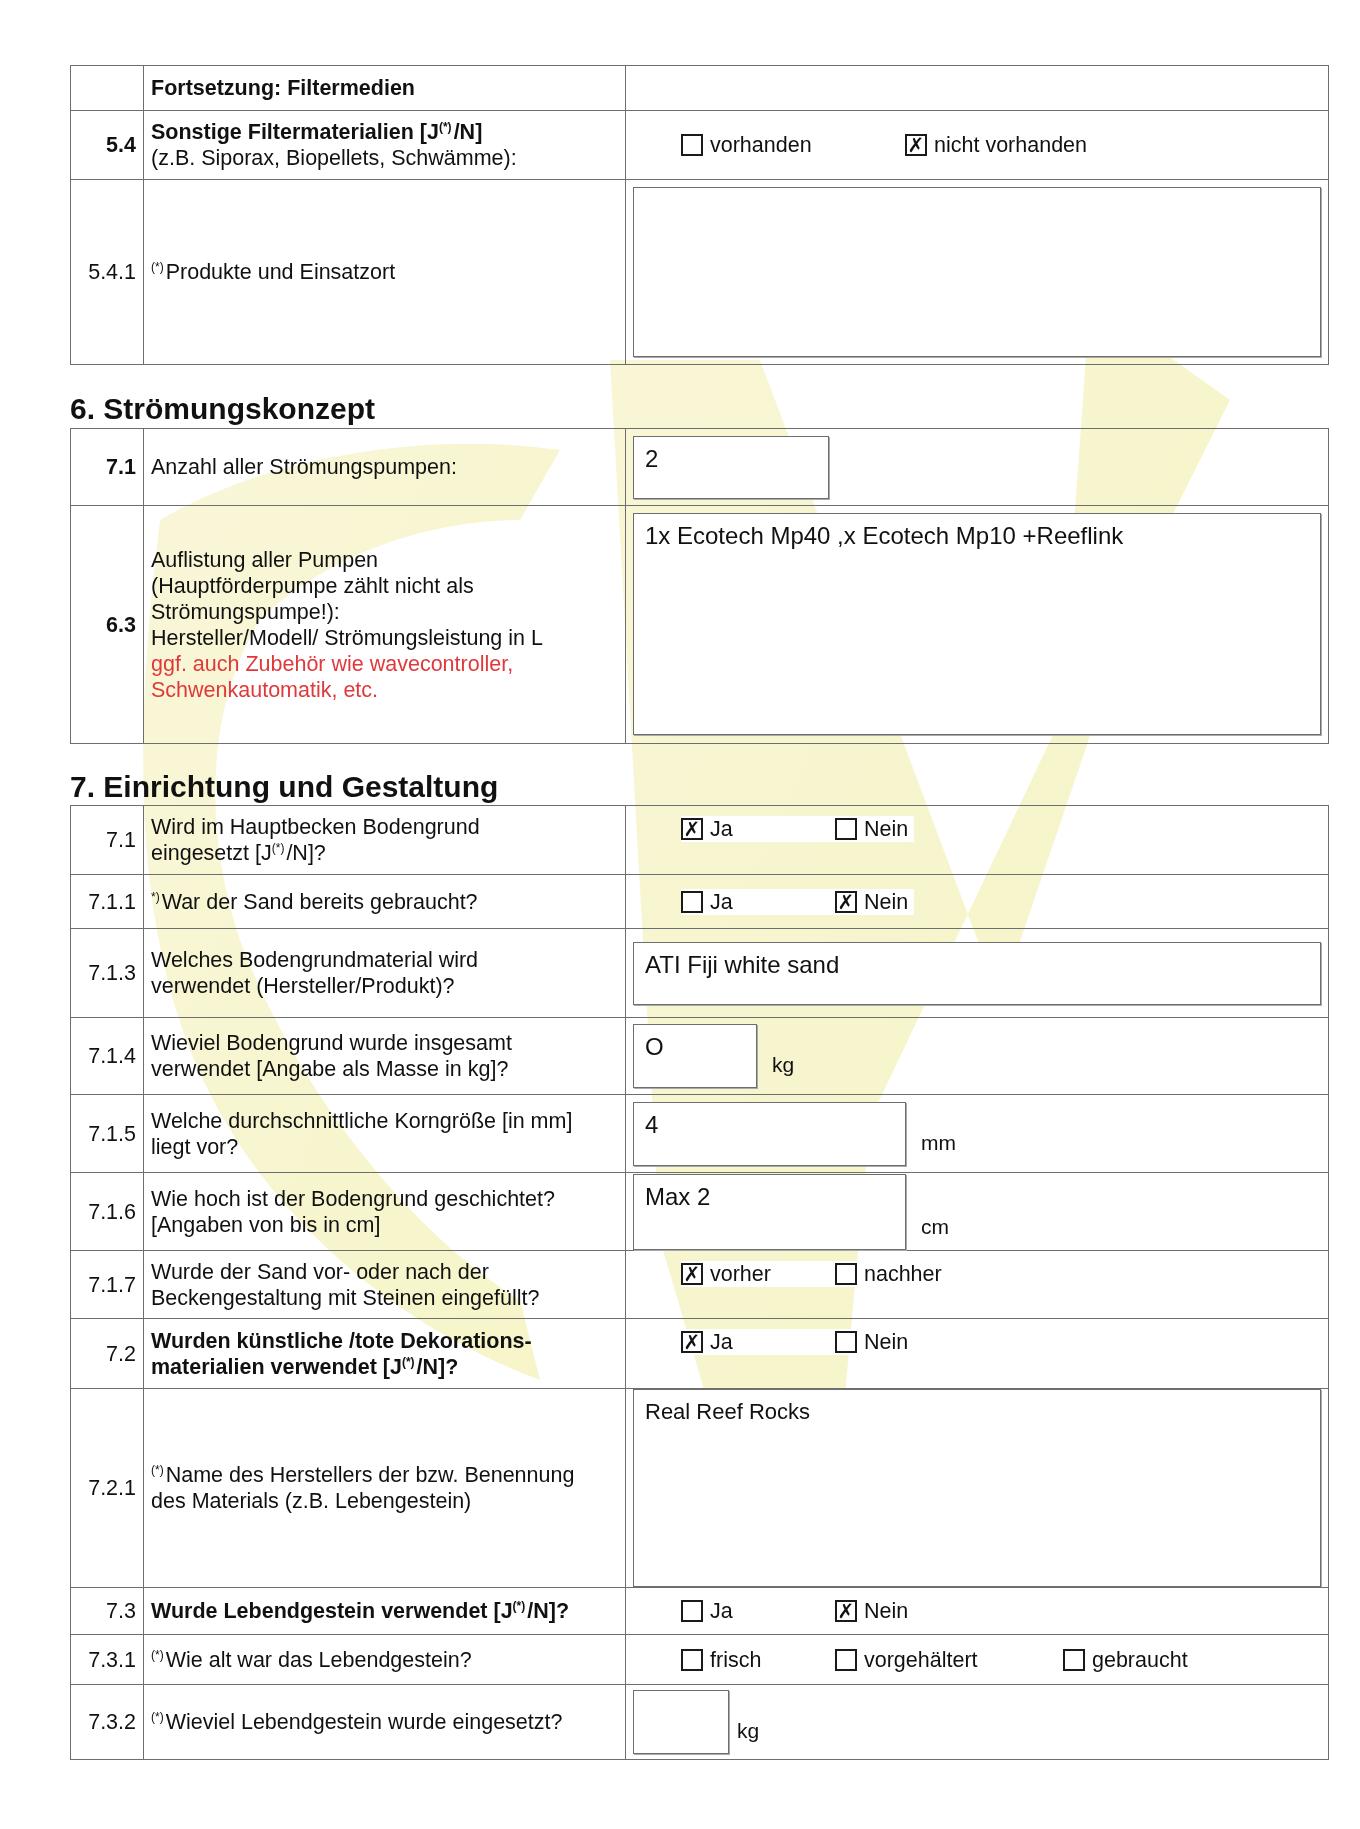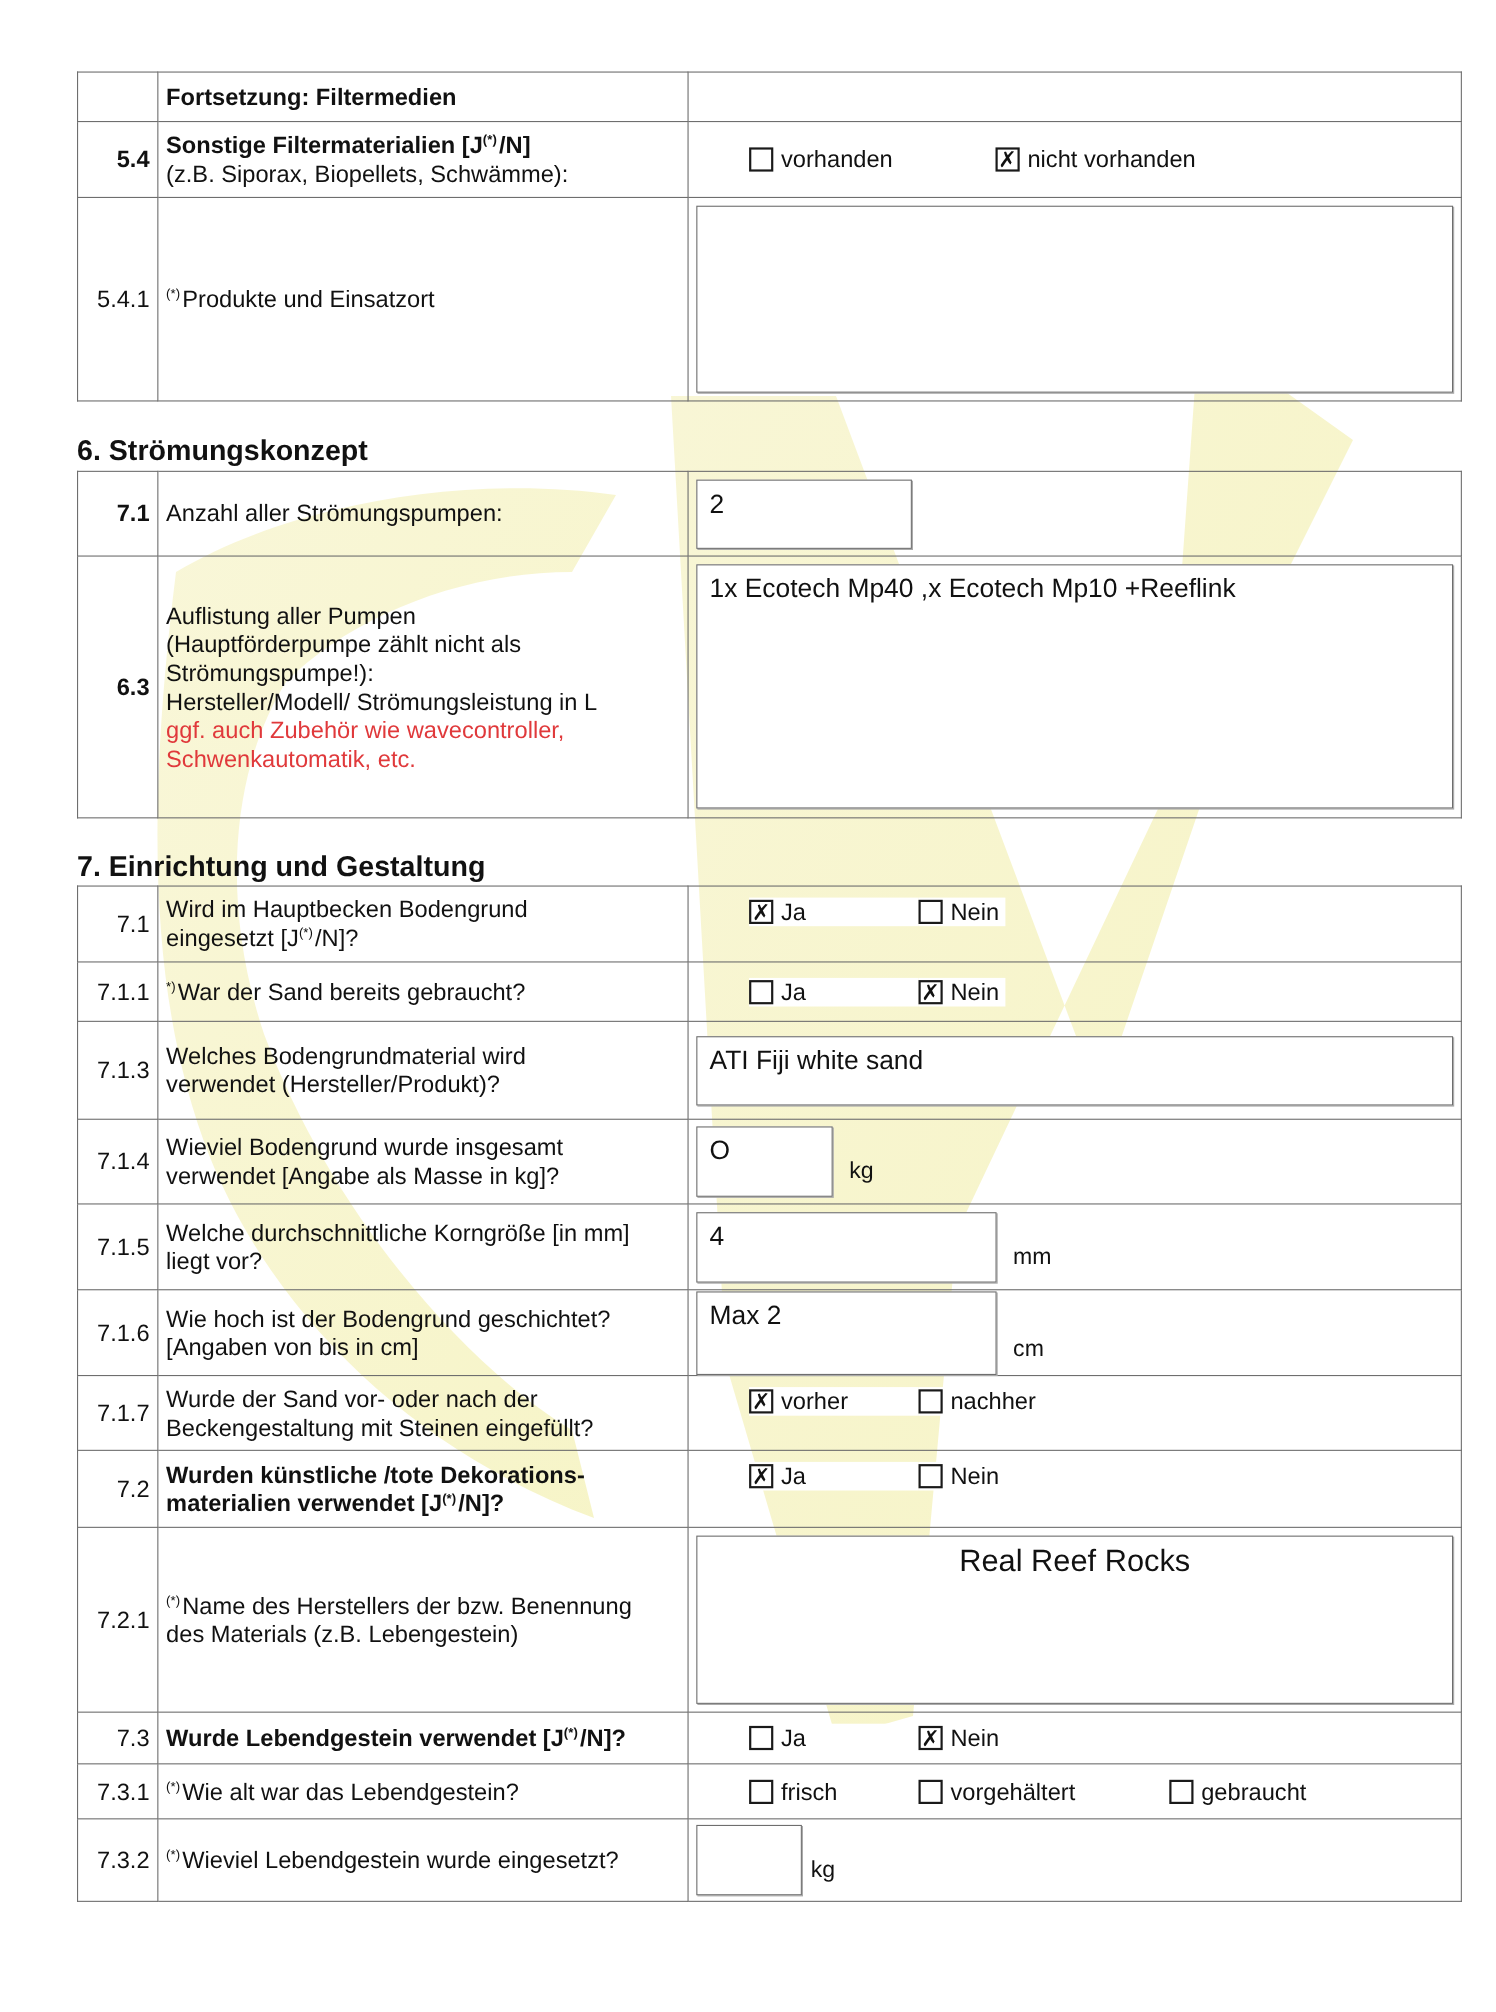--- a/index.html
+++ b/index.html
@@ -24,21 +24,21 @@
   col.c2 { width: 482px; }
   col.c3 { width: 703px; }
   td.num { font-size: 21.5px; text-align: right; }
   td.num.b { font-weight: bold; }
   .bold { font-weight: bold; }
   .red { color: #e0393b; }
   sup.ast { font-size: 12px; vertical-align: 8px; line-height: 0; margin-right: 2px; }
 
   h2.sec {
     position: absolute; left: 70px; margin: 0;
-    font-size: 26px; font-weight: bold; line-height: 34px;
+    font-size: 30px; font-weight: bold; line-height: 34px;
   }
 
   .opts { display: flex; align-items: center; margin-left: 48px; }
   .opt { display: inline-flex; align-items: center; background: #fff; padding-right: 6px; }
   .cb {
     width: 22px; height: 22px; border: 2px solid #1a1a1a; box-sizing: border-box;
     display: inline-flex; align-items: center; justify-content: center;
     font-weight: bold; font-size: 20px; line-height: 1; margin-right: 7px; background:#fff;
     font-family: "DejaVu Sans", sans-serif;
   }
@@ -279,21 +279,21 @@
       </td>
     </tr>
 
     <tr style="height:168px;">
       <td class="num">7.2.1</td>
       <td>
         <sup class="ast">(*)</sup><span>Name des Herstellers der bzw. Benennung</span><br>
         <span>des Materials (z.B. Lebengestein)</span>
       </td>
       <td>
-        <div class="field" style="height:153px; font-size:28px;text-align:center;">Real Reef Rocks</div>
+        <div class="field" style="height:198px; font-size:22px;">Real Reef Rocks</div>
       </td>
     </tr>
 
     <tr style="height:47px;">
       <td class="num">7.3</td>
       <td class="bold">
         <span>Wurde Lebendgestein verwendet  [J</span><sup class="ast">(*)</sup><span>/N]?</span>
       </td>
       <td>
         <div class="opts">

